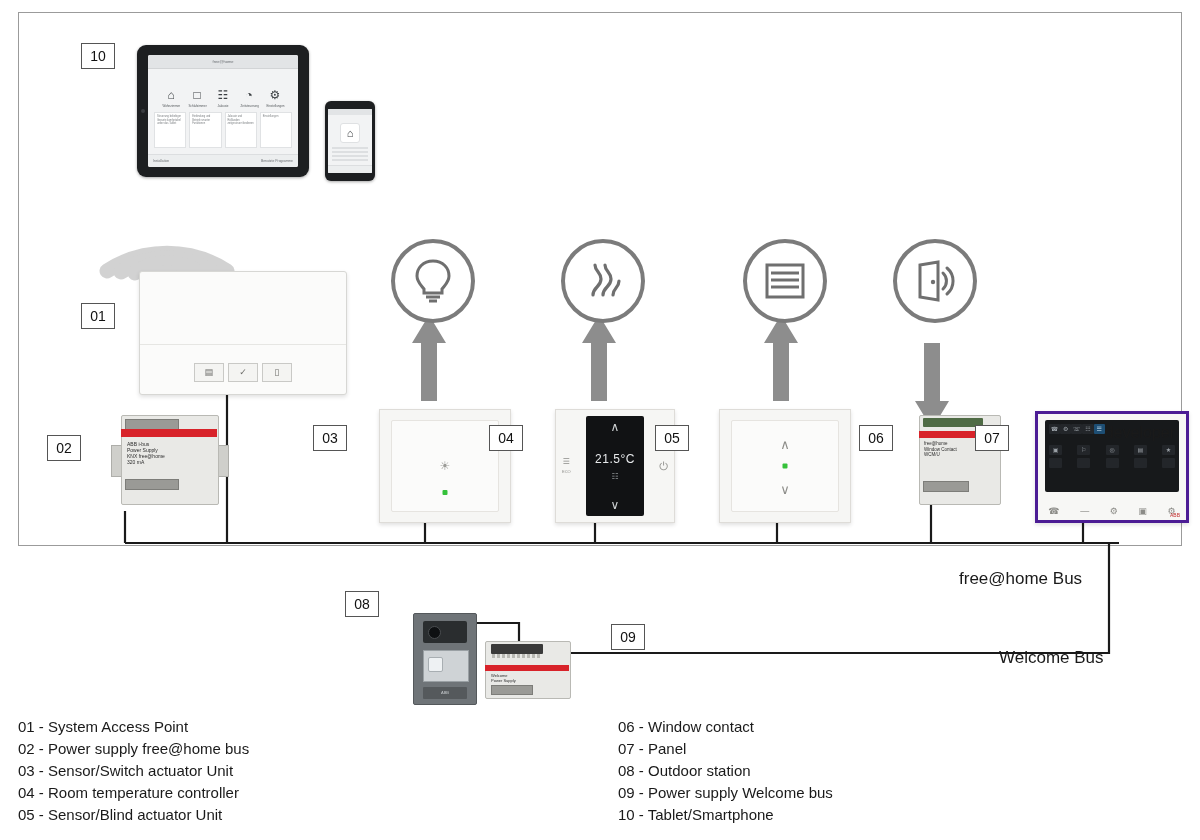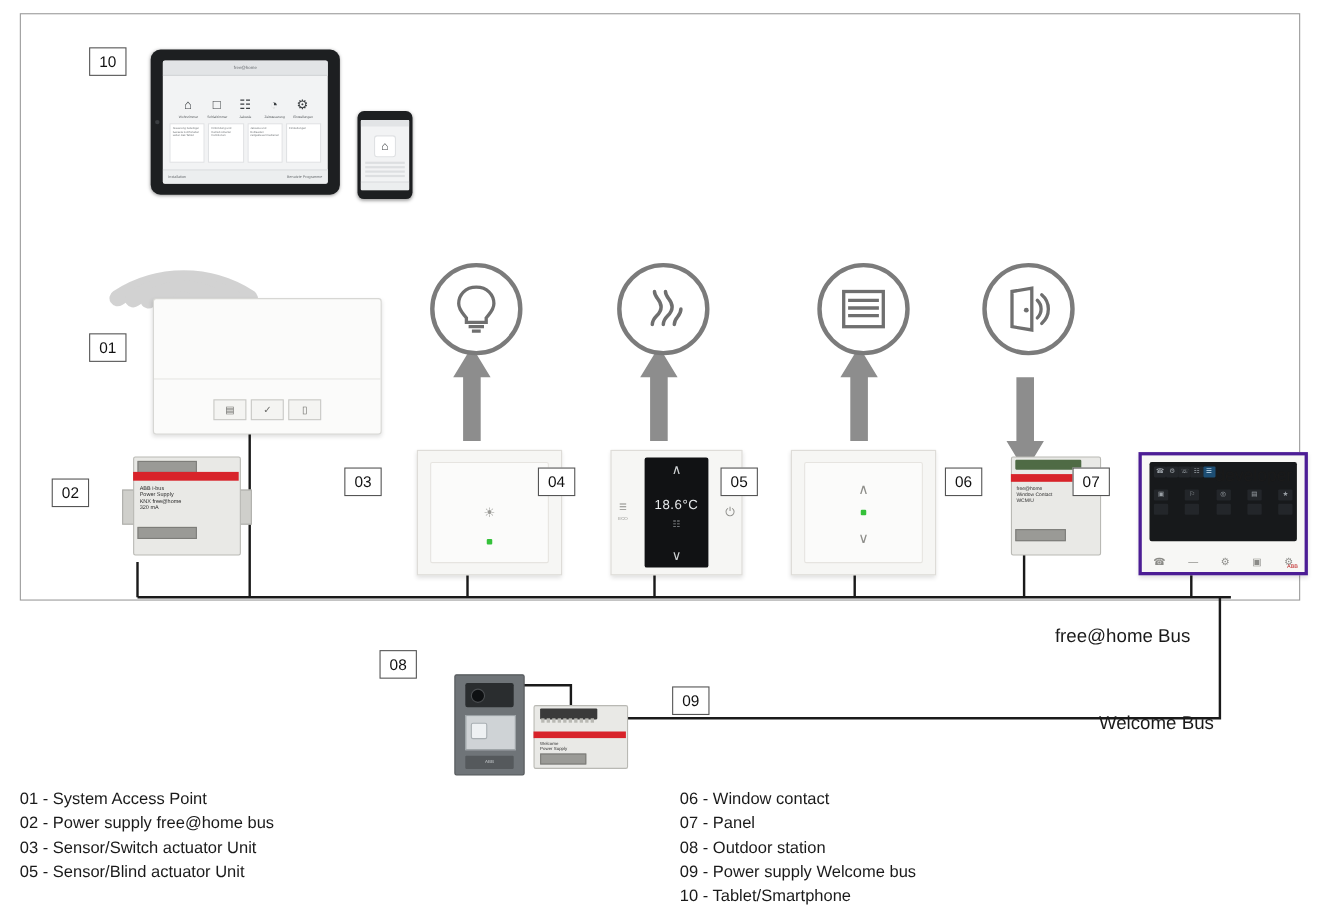--- a/index.html
+++ b/index.html
@@ -500,21 +500,21 @@
         <div class="sym">☀</div>
         <div class="led"></div>
       </div>
     </div>
 
     <div class="device rtc">
       <div class="leftico">☰<br><span style="font-size:4px">ECO</span></div>
       <div class="rightico">⏻</div>
       <div class="black">
         <div class="up">∧</div>
-        <div class="temp">18.6°C</div>
+        <div class="temp">21.5°C</div>
         <div class="mode">☷</div>
         <div class="down">∨</div>
       </div>
     </div>
 
     <div class="device switch5">
       <div class="rocker">
         <div class="ar up">∧</div>
         <div class="led"></div>
         <div class="ar dn">∨</div>
@@ -625,20 +625,21 @@
     <div class="buslabel bl-free">free@home Bus</div>
     <div class="buslabel bl-welcome">Welcome Bus</div>
 
   </div>
 
   <div class="legend">
     <div class="col left">
       <div class="item">01 - System Access Point</div>
       <div class="item">02 - Power supply free@home bus</div>
       <div class="item">03 - Sensor/Switch actuator Unit</div>
+      <div class="item">04 - Room temperature controller</div>
       <div class="item">05 - Sensor/Blind actuator Unit</div>
     </div>
     <div class="col right">
       <div class="item">06 - Window contact</div>
       <div class="item">07 - Panel</div>
       <div class="item">08 - Outdoor station</div>
       <div class="item">09 - Power supply Welcome bus</div>
       <div class="item">10 - Tablet/Smartphone</div>
     </div>
   </div>

